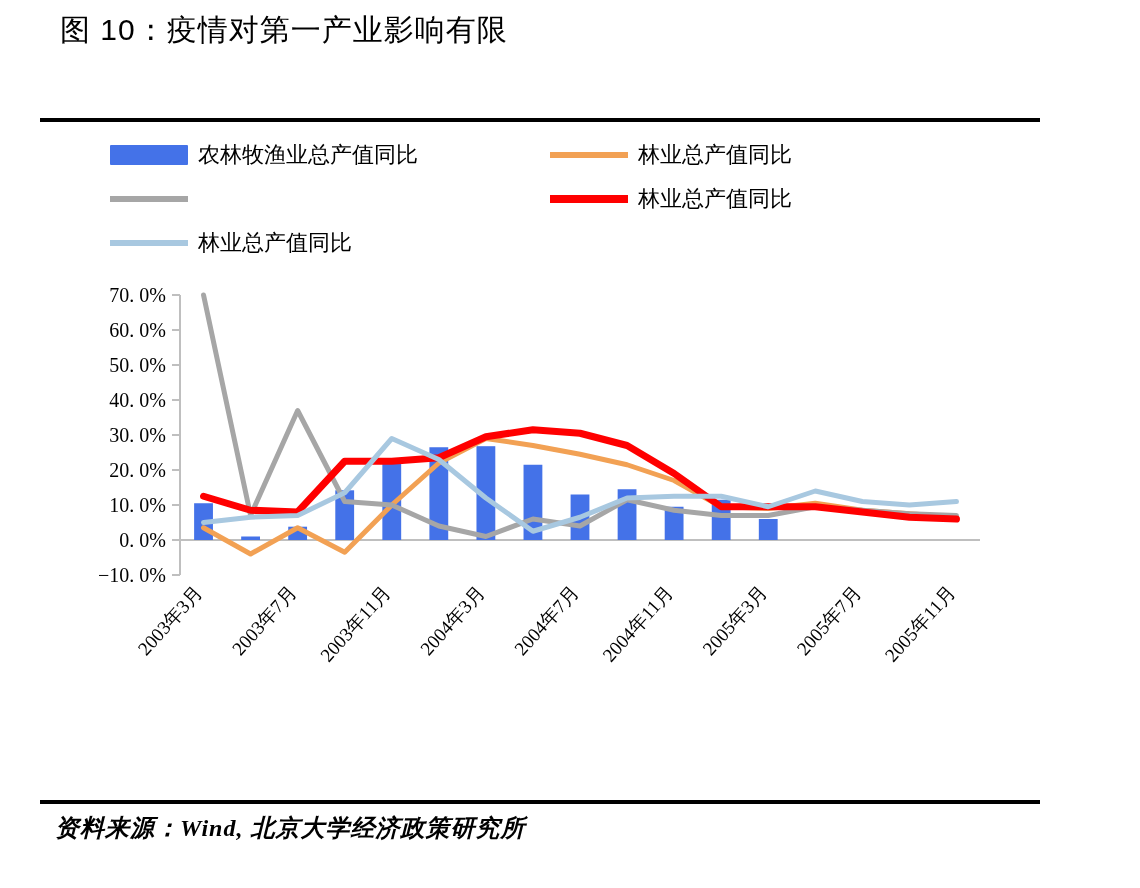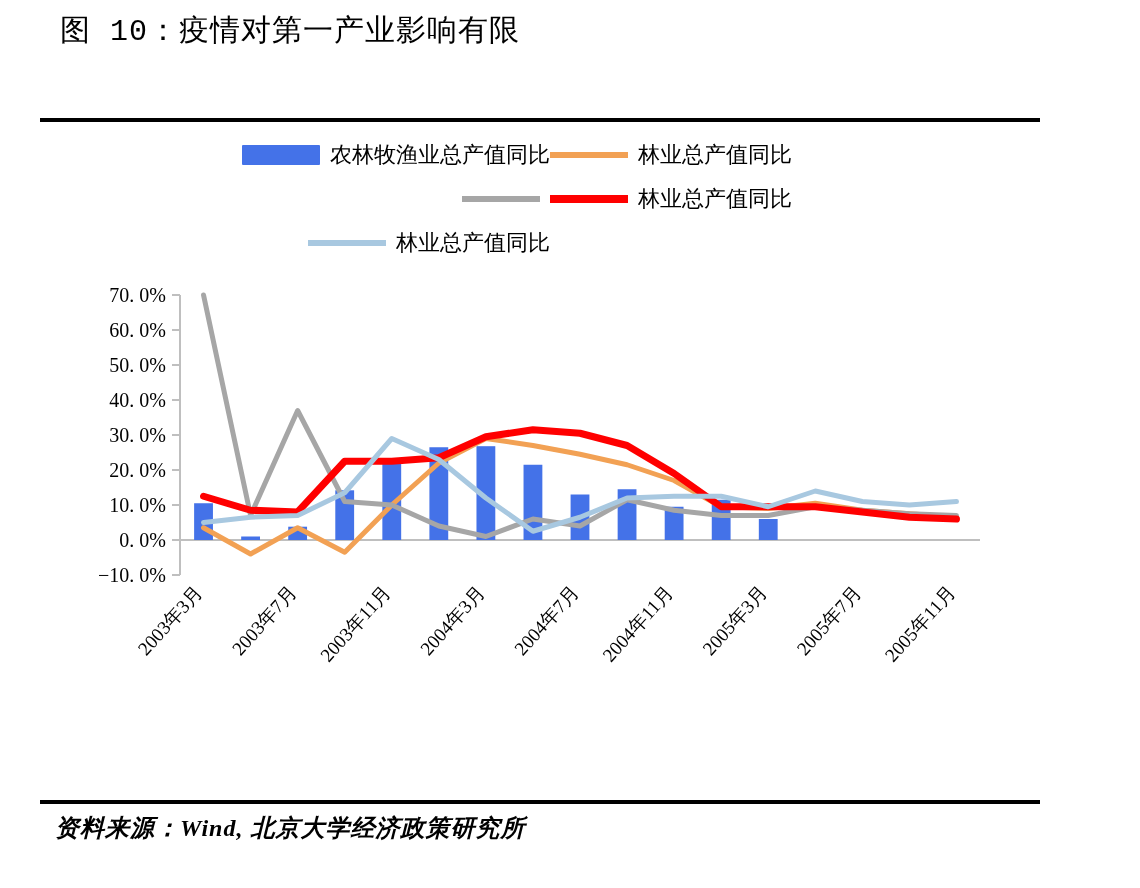--- a/index.html
+++ b/index.html
@@ -3,39 +3,39 @@
 <meta charset="utf-8">
 <style>
   html,body{margin:0;padding:0;}
   body{
     width:1140px;height:888px;background:#ffffff;
     font-family:"Liberation Serif", serif;
     color:#000;overflow:hidden;position:relative;
   }
   .title{
     position:absolute;left:60px;top:10px;
-    font-size:30px;letter-spacing:1px;font-family:Liberation Mono, monospace;
+    font-size:30px;letter-spacing:1px;font-family:Liberation Sans, sans-serif;
   }
   .rule{
     position:absolute;left:40px;width:1000px;height:4px;background:#000;
   }
   #rule-top{top:118px;}
   #rule-bottom{top:800px;}
   .source{
     position:absolute;left:55px;top:812px;
     font-size:24px;font-style:italic;font-weight:bold;
     font-family:"Liberation Serif", serif;letter-spacing:1px;
   }
   .source .wind{font-style:italic;font-weight:bold;}
 
   
   .legend{position:absolute;left:110px;top:140px;width:760px;}
   .legend-row{display:flex;align-items:center;height:30px;margin-bottom:14px;}
   .legend-item{display:flex;align-items:center;}
-  .legend-item.col1{width:440px;justify-content:flex-end;}
+  .legend-item.col1{width:440px;}
   .legend-key{width:78px;height:18px;margin-right:10px;flex:none;}
   .legend-key.bar{height:20px;border-radius:1px;}
   .legend-key.line{height:0;border-top-width:6px;border-top-style:solid;}
   .legend-key.line.thick{border-top-width:8px;}
   .legend-label{font-size:22px;font-family:"Liberation Serif", serif;white-space:nowrap;}
 
   
   .plot-wrap{position:absolute;left:40px;top:273px;width:1000px;height:420px;margin-top:12px;}
   svg{display:block;}
   .ytick{font-size:20px;font-family:"Liberation Serif", serif;fill:#000;}

